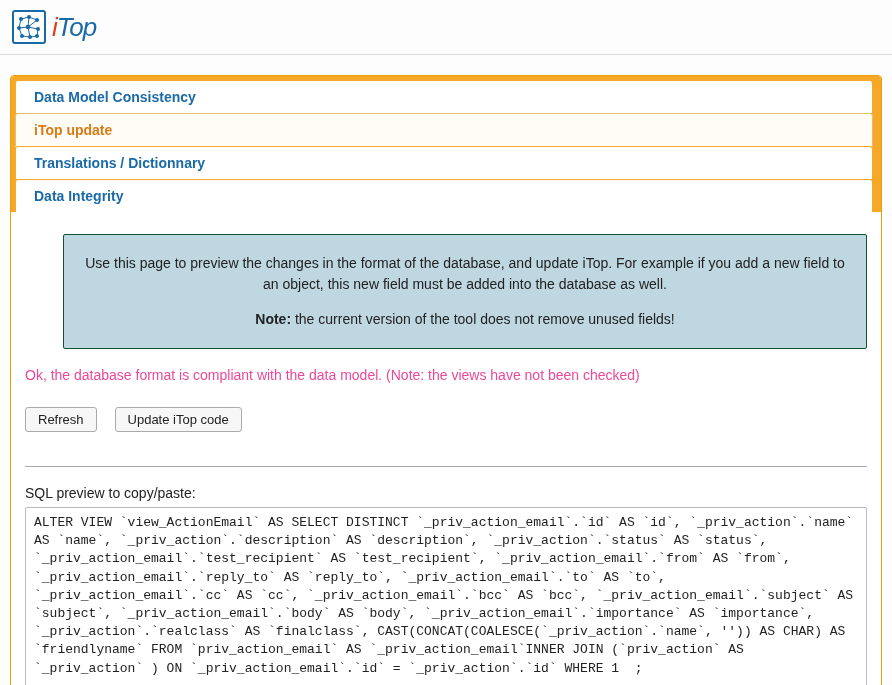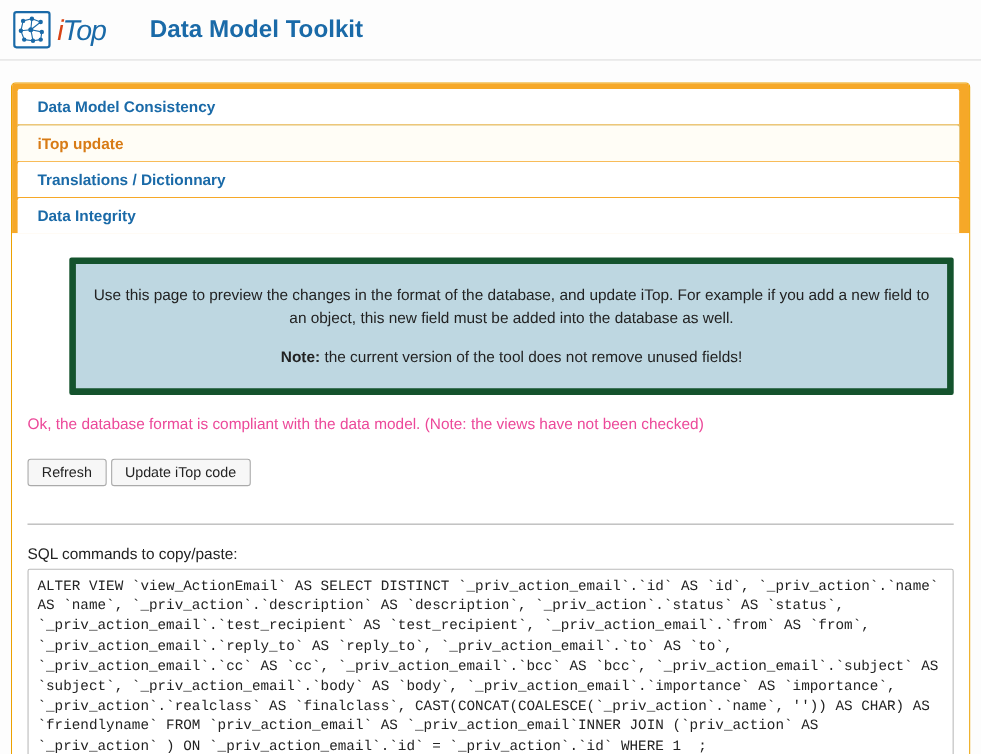--- a/index.html
+++ b/index.html
@@ -86,39 +86,39 @@
       border-bottom: 1px solid #fffdf6;
       margin-bottom: -1px;
     }
     .tab-body {
       padding: 22px 14px 18px 14px;
       background: #fff;
       border-bottom-left-radius: 3px;
       border-bottom-right-radius: 3px;
     }
     .info-box {
-      border: 6px solid #14532d;
+      border: 1px solid #14532d;
       background: #bed7e1;
       padding: 18px 14px;
       text-align: center;
       font-size: 14px;
       line-height: 1.5;
       color: #222;
       border-radius: 2px;
       margin-left: 38px;
     }
     .info-box .note-line { margin-top: 14px; }
     .status-line {
       margin: 18px 0 24px 0;
       font-size: 14px;
       color: #ec4899;
     }
     .button-row {
       display: flex;
-      gap: 4px;
+      gap: 18px;
       margin-bottom: 34px;
     }
     button.ui-btn {
       font-family: inherit;
       font-size: 13px;
       padding: 4px 12px;
       background: #f7f7f7;
       border: 1px solid #aaa;
       border-radius: 3px;
       cursor: pointer;
@@ -176,21 +176,20 @@
         <line x1="14" y1="15" x2="23" y2="8" stroke="#1a6aa8" stroke-width="1"></line>
         <line x1="5" y1="16" x2="8" y2="24" stroke="#1a6aa8" stroke-width="1"></line>
         <line x1="8" y1="24" x2="16" y2="25" stroke="#1a6aa8" stroke-width="1"></line>
         <line x1="16" y1="25" x2="23" y2="24" stroke="#1a6aa8" stroke-width="1"></line>
         <line x1="14" y1="15" x2="16" y2="25" stroke="#1a6aa8" stroke-width="1"></line>
         <line x1="24" y1="17" x2="23" y2="24" stroke="#1a6aa8" stroke-width="1"></line>
       </svg>
     </span>
     <span class="logo-text"><span class="logo-dot">i</span><span>Top</span></span>
   </div>
-  <div class="page-title">Data Model Toolkit</div>
 </div>
 
 <hr class="header-rule">
 
 <div class="content">
   <div class="tabs">
     <div class="tab"><span>Data Model Consistency</span></div>
     <div class="tab active"><span>iTop update</span></div>
     <div class="tab"><span>Translations / Dictionnary</span></div>
     <div class="tab"><span>Data Integrity</span></div>
@@ -206,16 +205,16 @@
 
     <div class="status-line">Ok, the database format is compliant with the data model. (Note: the views have not been checked)</div>
 
     <div class="button-row">
       <button class="ui-btn">Refresh</button>
       <button class="ui-btn">Update iTop code</button>
     </div>
 
     <hr class="section-rule">
 
-    <div class="sql-label">SQL commands to copy/paste:</div>
+    <div class="sql-label">SQL preview to copy/paste:</div>
     <textarea class="sql-output" readonly="" style="">ALTER VIEW `view_ActionEmail` AS SELECT DISTINCT `_priv_action_email`.`id` AS `id`, `_priv_action`.`name` AS `name`, `_priv_action`.`description` AS `description`, `_priv_action`.`status` AS `status`, `_priv_action_email`.`test_recipient` AS `test_recipient`, `_priv_action_email`.`from` AS `from`, `_priv_action_email`.`reply_to` AS `reply_to`, `_priv_action_email`.`to` AS `to`, `_priv_action_email`.`cc` AS `cc`, `_priv_action_email`.`bcc` AS `bcc`, `_priv_action_email`.`subject` AS `subject`, `_priv_action_email`.`body` AS `body`, `_priv_action_email`.`importance` AS `importance`, `_priv_action`.`realclass` AS `finalclass`, CAST(CONCAT(COALESCE(`_priv_action`.`name`, '')) AS CHAR) AS `friendlyname` FROM `priv_action_email` AS `_priv_action_email`INNER JOIN (`priv_action` AS `_priv_action` ) ON `_priv_action_email`.`id` = `_priv_action`.`id` WHERE 1  ;</textarea>
   </div>
 </div>
 
 </body></html>

